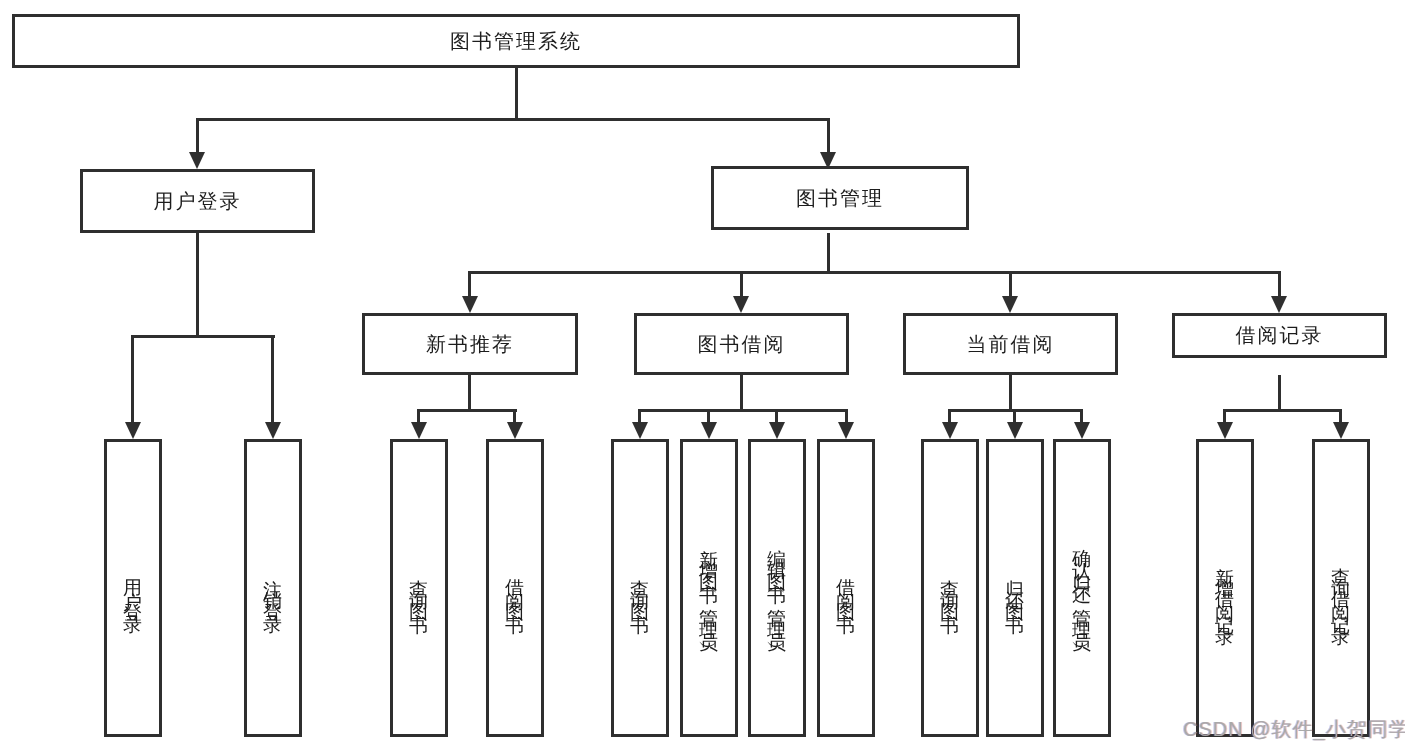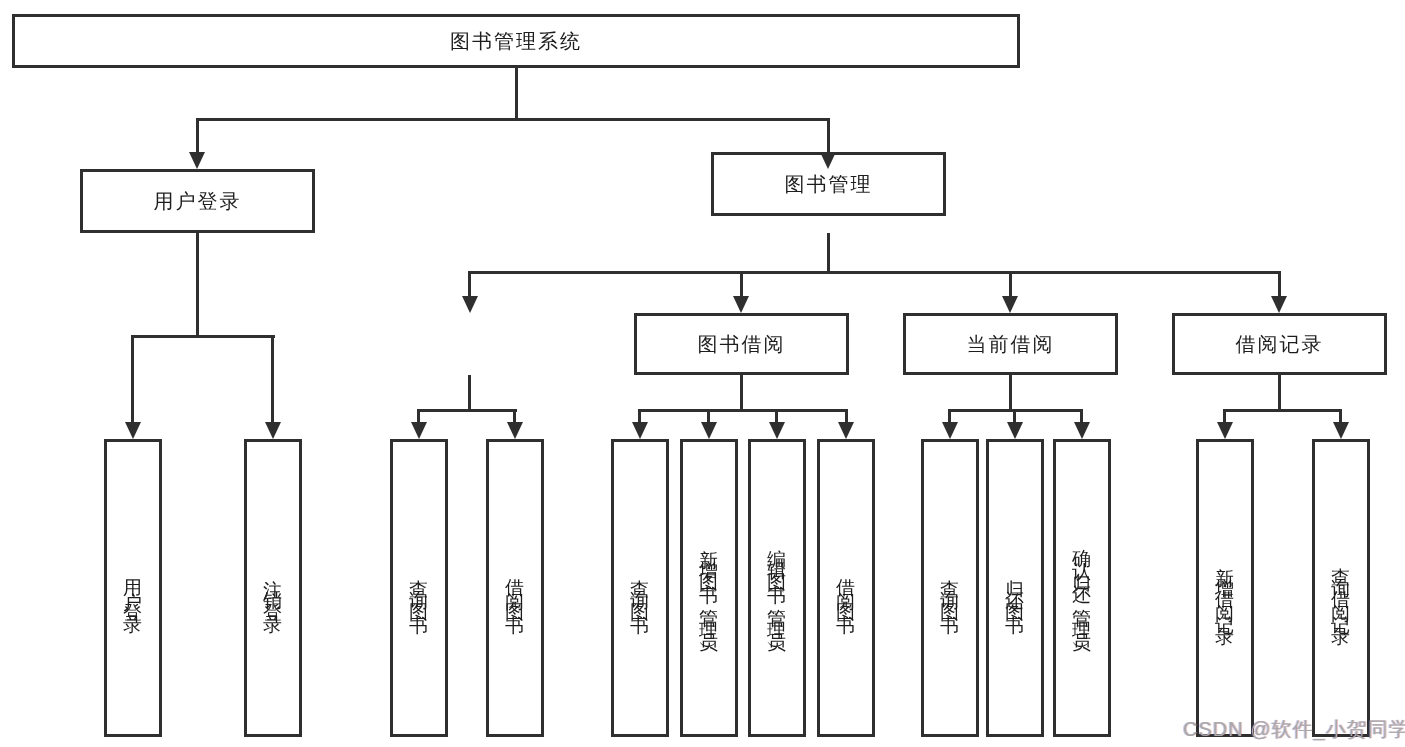--- a/index.html
+++ b/index.html
@@ -70,28 +70,29 @@
 </style>
 </head>
 <body>
 
 <div id="stage">
 
   <div class="node h-label" style="left:12px; top:14px; width:1008px; height:54px;">图书管理系统</div>
 
   <div class="node h-label" style="left:80px; top:169px; width:235px; height:64px;">用户登录</div>
 
-  <div class="node h-label" style="left:711px; top:152px; width:235px; height:64px;">图书管理</div>
+  <div class="node h-label" style="left:711px; top:166px; width:258px; height:64px;">图书管理</div>
 
+  <div class="node h-label" style="left:362px; top:313px; width:216px; height:62px;">新书推荐</div>
 
   <div class="node h-label" style="left:903px; top:313px; width:215px; height:62px;">当前借阅</div>
 
   <div class="node h-label" style="left:634px; top:313px; width:215px; height:62px;">图书借阅</div>
 
-  <div class="node h-label" style="left:1172px; top:313px; width:215px; height:62px;">借阅记录</div>
+  <div class="node h-label" style="left:1172px; top:313px; width:215px; height:45px;">借阅记录</div>
 
   <div class="leaf" style="left:104px;">
     <span>用户登录</span>
   </div>
   <div class="leaf" style="left:244px;">
     <span>注销登录</span>
   </div>
 
   <div class="leaf" style="left:390px;">
     <span>查询图书</span>

